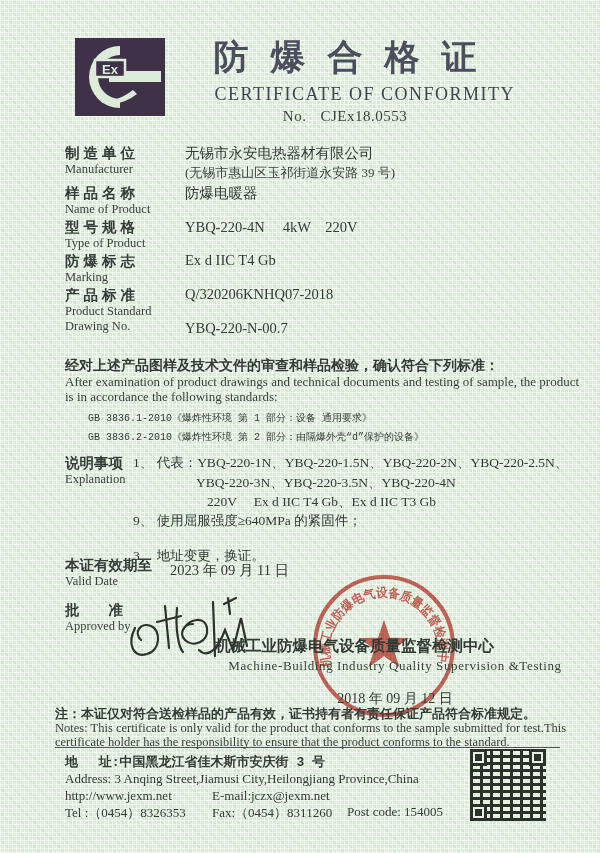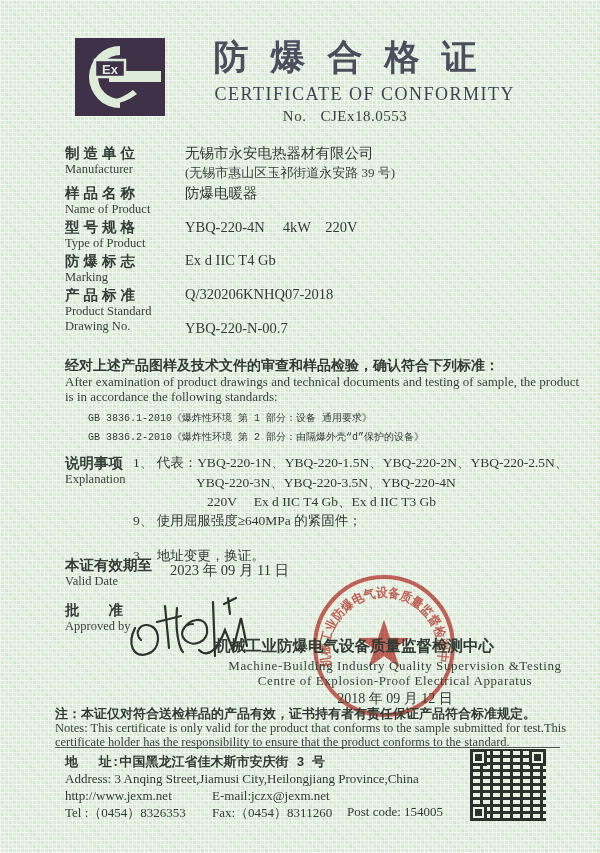--- a/index.html
+++ b/index.html
@@ -202,21 +202,20 @@
     </defs>
     <circle cx="75" cy="75" r="68" fill="none" stroke="#c8463e" stroke-width="4"></circle>
     <polygon points="75,49 80.9,66.9 99.7,67 84.5,78.1 90.3,96 75,85 59.7,96 65.5,78.1 50.3,67 69.1,66.9" fill="#c8463e"></polygon>
     <text font-size="12.5" fill="#c8463e" font-weight="bold" font-family="Liberation Sans, sans-serif">
       <textPath href="#ringPath" startOffset="0" textLength="206" lengthAdjust="spacingAndGlyphs">机械工业防爆电气设备质量监督检测中心</textPath>
     </text>
   </svg>
 
   <div class="abs authority-cn">机械工业防爆电气设备质量监督检测中心</div>
   <div class="abs authority-en" style="top:658px">Machine-Building Industry Quality Supervision &amp;Testing</div>
-  <div class="abs authority-en" style="top:673px">Centre of Explosion-Proof Electrical Apparatus</div>
   <div class="abs authority-date">2018 年 09 月 12 日</div>
 
   <div class="abs notes-cn">注：本证仅对符合送检样品的产品有效，证书持有者有责任保证产品符合标准规定。</div>
   <div class="abs notes-en" style="top:735px">certificate holder has the responsibility to ensure that the product conforms to the standard.</div>
   <div class="abs notes-en" style="top:721px">Notes: This certificate is only valid for the product that conforms to the sample submitted for test.This</div>
 
   <div class="abs divider"></div>
 
   <div class="abs foot foot-cn" style="left:65px; top:753px">地　 址:中国黑龙江省佳木斯市安庆街 3 号</div>
   <div class="abs foot" style="left:65px; top:771px">Address: 3 Anqing Street,Jiamusi City,Heilongjiang Province,China</div>

